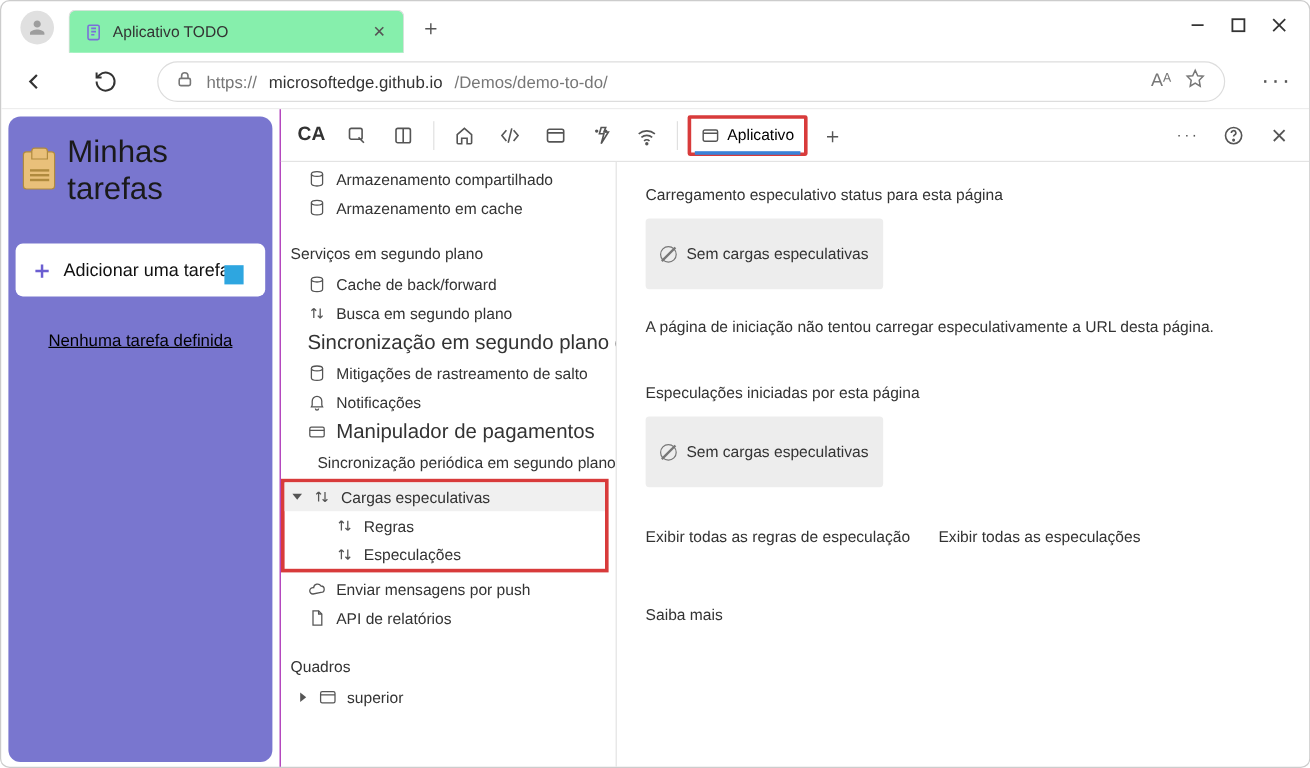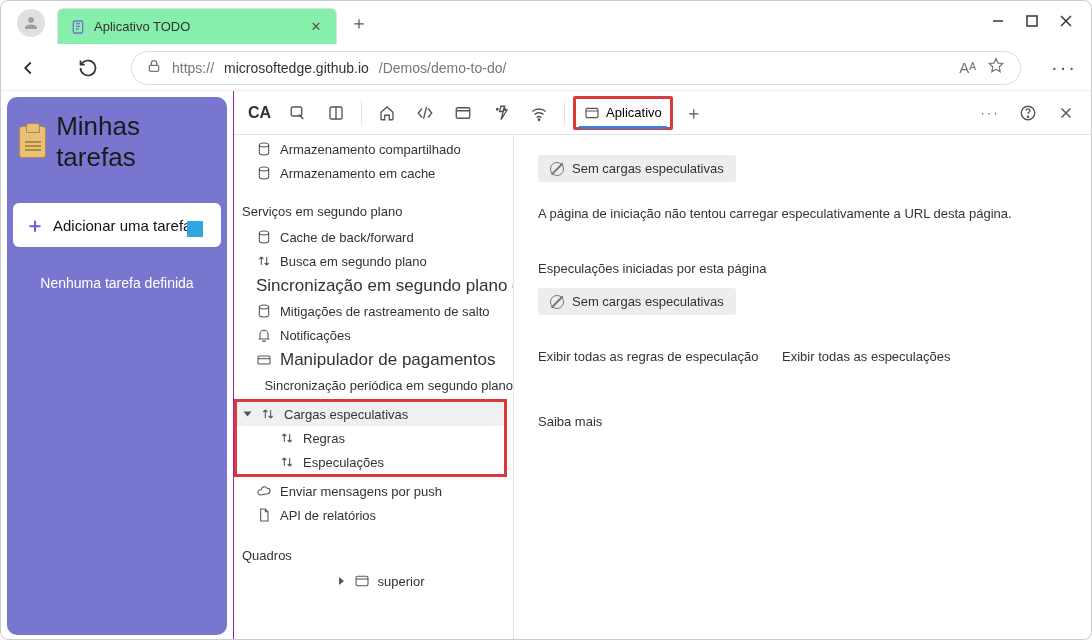--- a/index.html
+++ b/index.html
@@ -22,21 +22,21 @@
 .url-right { margin-left:auto; display:flex; gap:10px; align-items:center; color:#777;}
 .main { display:flex; height: calc(640px - 44px - 46px); }
 .app-panel { width: 220px; background: #7976cf; color:#111; border-radius:10px; margin:6px; padding:14px 6px; position:relative;}
 .app-title { font-size: 26px; font-weight:400; display:flex; align-items:center; gap:10px; margin-bottom:30px; padding-left:6px; color:#1a1a1a;}
 .clip-ico { width:28px; height:32px; background:#e9c07a; border:1px solid #b08a3e; border-radius:3px; position:relative; display:inline-flex; align-items:center; justify-content:center;}
 .clip-ico::before { content:''; position:absolute; top:-4px; width:12px; height:8px; border:1px solid #b08a3e; border-radius:3px 3px 0 0; background:#e9c07a;}
 .clip-ico span { display:block; width:16px; height:2px; background:#b08a3e; box-shadow:0 4px 0 #b08a3e, 0 8px 0 #b08a3e;}
 .add-task { background:#fff; color:#111; border-radius:6px; height:44px; display:flex; align-items:center; padding:0 12px; font-size:15px; gap:8px; margin-bottom:28px; position:relative;}
 .add-task .plus { color:#6b5ed1; font-size:20px; font-weight:bold;}
 .add-task .cur { position:absolute; right:18px; top:18px; width:16px; height:16px; background:#2ea6e0; }
-.no-tasks { text-align:center; font-size:14px; color:#ffffff; }
+.no-tasks { text-align:center; font-size:14px; color:#000000;text-decoration:underline; }
 .devtools { flex:1; display:flex; flex-direction:column; border-left:1px solid #a21caf; }
 .dt-toolbar { height:44px; border-bottom:1px solid #e3e3e3; display:flex; align-items:center; padding:0 8px; gap:4px; font-size:13px;}
 .dt-btn { height:34px; min-width:34px; display:flex; align-items:center; justify-content:center; border-radius:4px; padding:0 6px; color:#555;}
 .dt-btn svg { width:18px; height:18px; }
 .dt-sep { width:1px; height:24px; background:#e0e0e0; margin:0 4px;}
 .dt-app-tab { border:3px solid #d83b3b; padding:2px 8px; display:flex; align-items:center; gap:6px; height:34px; border-radius:2px; position:relative;}
 .dt-app-tab::after { content:''; position:absolute; left:3px; right:3px; bottom:-2px; height:3px; background:#3b82d8;}
 .dt-right { margin-left:auto; display:flex; gap:4px; align-items:center;}
 .dt-body { flex:1; display:flex; overflow:hidden;}
 .dt-sidebar { width:280px; border-right:1px solid #e3e3e3; overflow-y:auto; font-size:13px; color:#333; padding-top:2px; position:relative;}
@@ -44,21 +44,21 @@
 .dt-sidebar::-webkit-scrollbar-thumb { background:#c0c0c0; border-radius:7px;}
 .sb-row { display:flex; align-items:center; height:24px; padding-left:22px; gap:8px; white-space:nowrap; }
 .sb-row.l2 { padding-left:42px; }
 .sb-row.head { font-size:13px; color:#333; padding-left:8px; height:28px;}
 .sb-row .ico { width:16px; height:16px; display:inline-flex; align-items:center; justify-content:center; color:#555;}
 .sb-row.big { font-size:17px; height:26px;}
 .sb-row.sel { background:#f0f0f0;}
 .red-box { border:3px solid #d83b3b; margin:2px 6px 2px 0px; }
 .dt-content { flex:1; padding:20px 24px; font-size:13px; color:#333; overflow:auto;}
 .dt-content h4 { font-weight:400; font-size:13px; margin-bottom:12px;}
-.pill { display:inline-flex; align-items:center; gap:8px; background:#ededed; padding:6px 12px; border-radius:3px; font-size:13px; color:#333; margin-bottom:24px;}
+.pill { display:inline-flex; align-items:center; gap:8px; background:#ededed; padding:22px 12px; border-radius:3px; font-size:13px; color:#333; margin-bottom:24px;}
 .pill .noicon { width:14px; height:14px; border:1.5px solid #777; border-radius:50%; position:relative;}
 .pill .noicon::after { content:''; position:absolute; width:16px; height:1.5px; background:#777; top:5px; left:-2px; transform:rotate(-45deg);}
 .linklike { color:#333; margin-right:20px; font-size:13px; text-decoration: underline; text-decoration-color: transparent;}
 .saiba { margin-top:50px; font-size:13px;}
 .tri { display:inline-block; width:0; height:0; border-left:5px solid #555; border-top:4px solid transparent; border-bottom:4px solid transparent; margin-right:2px;}
 .tri.down { transform:rotate(90deg);}
 </style>
 </head>
 <body>
 
@@ -333,33 +333,34 @@
             <span class="ico">
               <svg viewBox="0 0 24 24" fill="none" stroke="#555" stroke-width="1.6">
                 <path d="M7 3h7l4 4v14H7z"></path>
                 <path d="M14 3v4h4"></path>
               </svg>
             </span>
             <span>API de relatórios</span>
           </div>
 
         <div class="sb-row head" style="margin-top:14px;">Quadros</div>
-        <div class="sb-row" style="padding-left:16px;justify-content:center;">
+        <div class="sb-row" style="padding-left:16px;">
             <span class="tri"></span>
             <span class="ico">
               <svg viewBox="0 0 24 24" fill="none" stroke="#555" stroke-width="1.6">
                 <rect x="3" y="5" width="18" height="14" rx="2"></rect>
                 <line x1="3" y1="9" x2="21" y2="9"></line>
               </svg>
             </span>
             <span>superior</span>
           </div>
       </div>
 
       <div class="dt-content">
+        <h4>Carregamento especulativo status para esta página</h4>
         <div class="pill">
             <span class="noicon"></span>
             <span>Sem cargas especulativas</span>
           </div>
         <p style="margin-bottom:40px;">A página de iniciação não tentou carregar especulativamente a URL desta página.</p>
         <h4>Especulações iniciadas por esta página</h4>
         <div class="pill">
             <span class="noicon"></span>
             <span>Sem cargas especulativas</span>
           </div>

